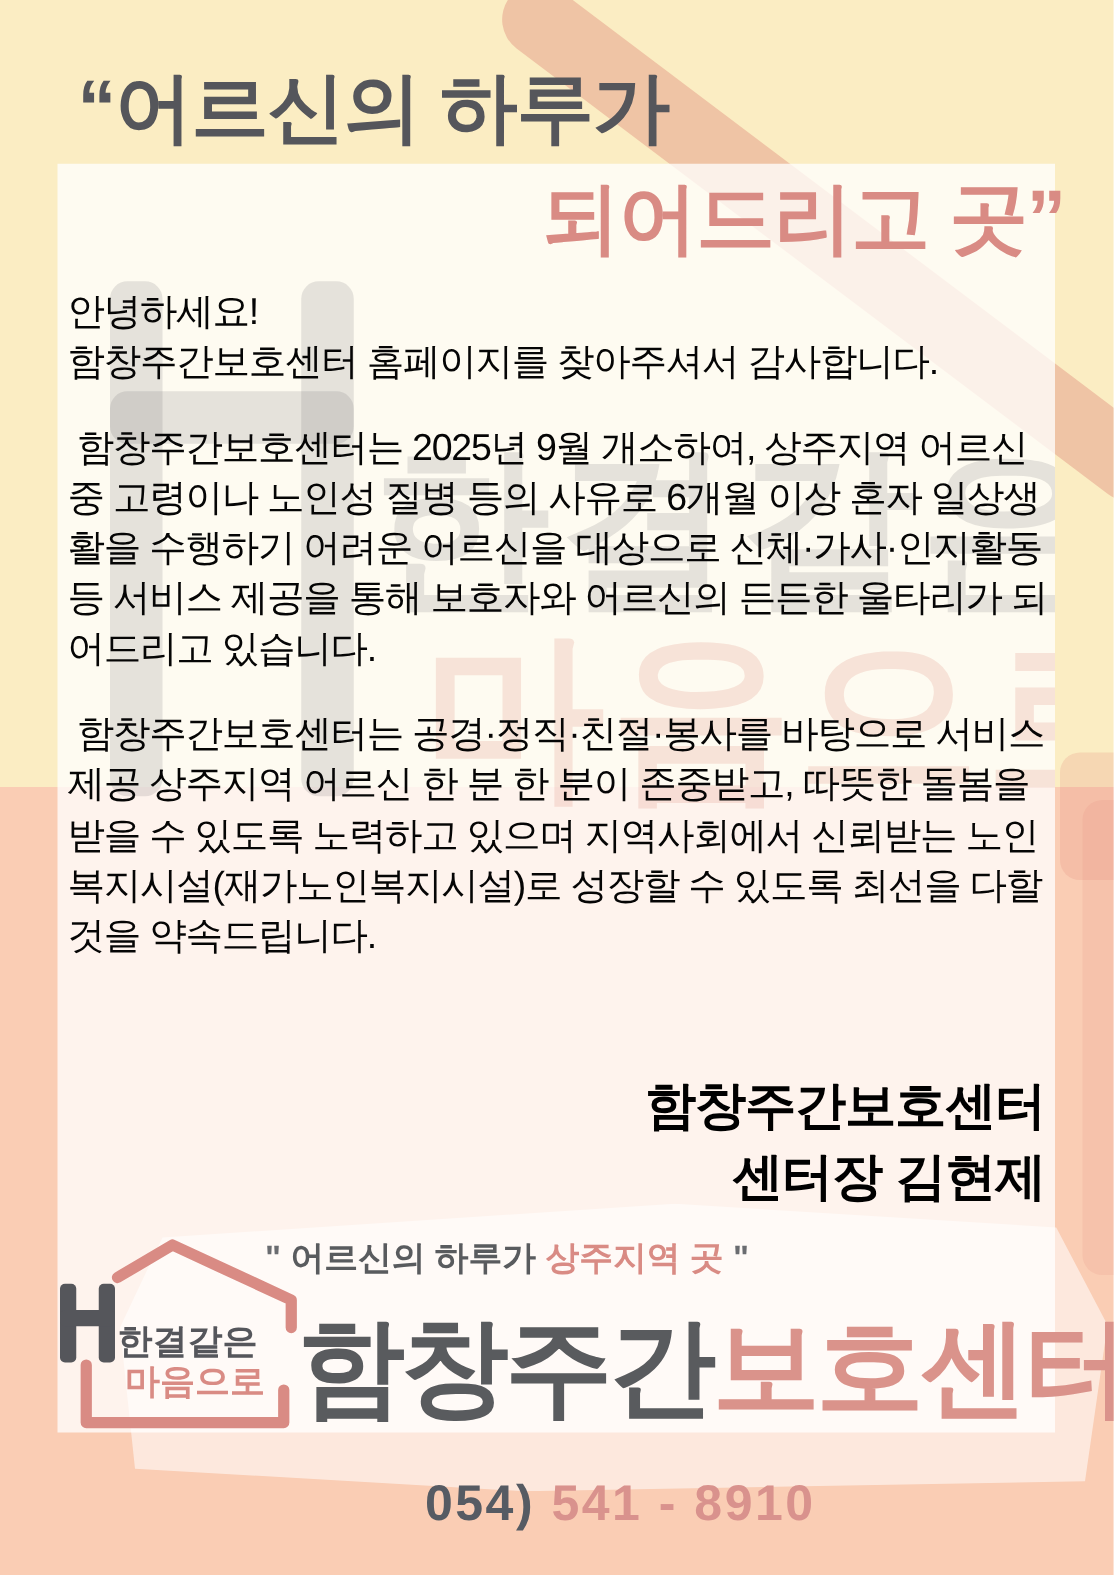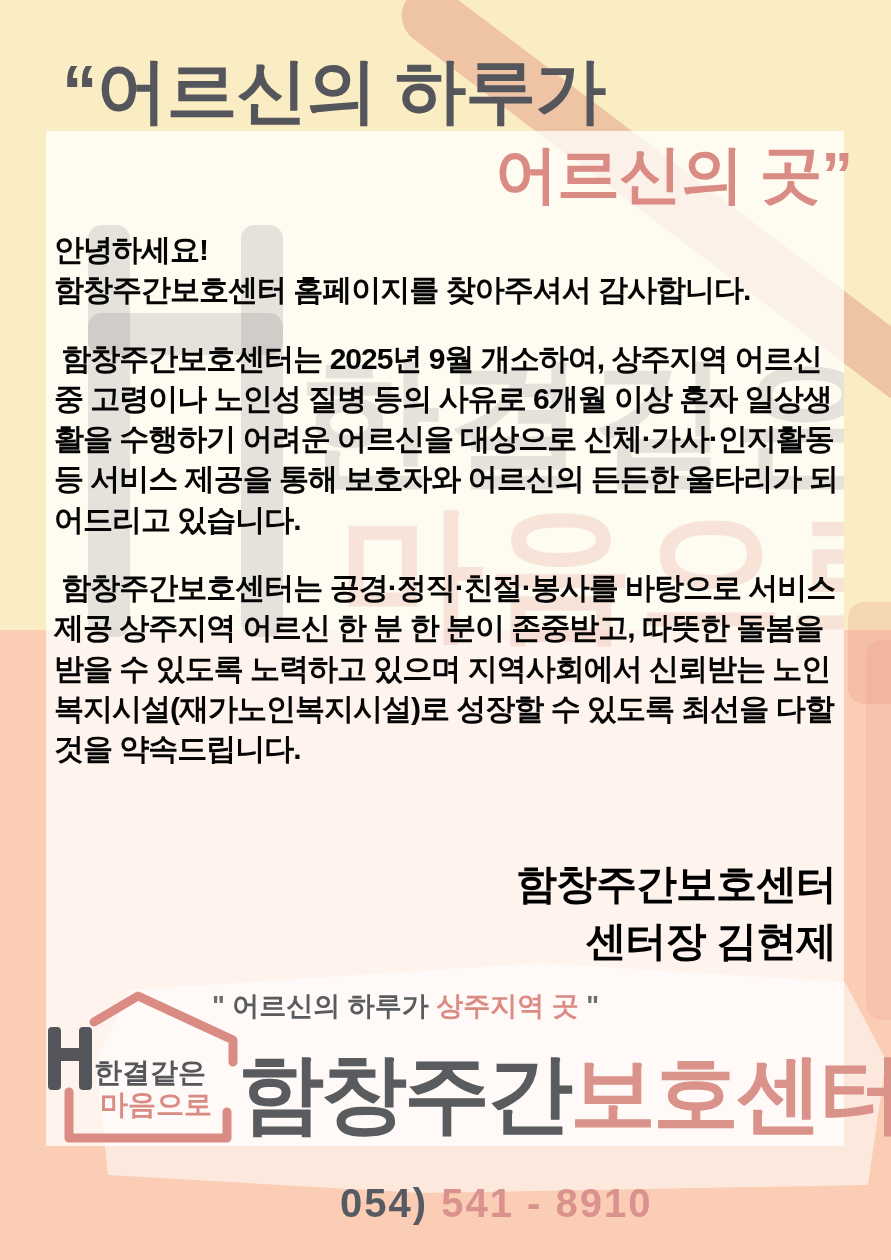--- a/index.html
+++ b/index.html
@@ -39,30 +39,30 @@
   .wm{position:absolute;pointer-events:none;}
   .wm-bar{position:absolute;background:rgba(88,90,94,0.15);border-radius:14px;}
   .wm-h-left{left:42px;top:94px;width:42px;height:412px;}
   .wm-h-right{left:195px;top:94px;width:42px;height:412px;}
   .wm-h-cross{left:42px;top:182px;width:195px;height:42px;}
   .wm-line1{left:252px;top:196px;font-size:142px;font-weight:700;color:rgba(88,90,94,0.15);letter-spacing:4px;white-space:nowrap;}
   .wm-line2{left:292px;top:344px;font-size:146px;font-weight:700;color:rgba(217,120,108,0.18);letter-spacing:4px;white-space:nowrap;}
   
   .title1{
     position:absolute;left:62px;top:44px;
-    font-size:71px;font-weight:700;color:#55565B;letter-spacing:-1px;white-space:nowrap;
+    font-size:62px;font-weight:700;color:#55565B;letter-spacing:-1px;white-space:nowrap;
   }
   .title2{
     position:absolute;right:39px;top:132px;text-align:right;
     font-size:63px;font-weight:700;color:#D98B84;letter-spacing:-1px;white-space:nowrap;
   }
   
   .body-text{
     position:absolute;left:54px;top:230px;width:786px;
-    font-size:30px;line-height:40.3px;font-weight:700;color:#050505;
+    font-size:30px;line-height:40.3px;font-weight:400;color:#050505;
     letter-spacing:-1px;
   }
   .body-text p{margin:0;white-space:pre-wrap;}
   .body-text p + p{margin-top:28px;}
   .signature{
     position:absolute;right:55px;top:856px;text-align:right;
     font-size:41px;line-height:57px;font-weight:600;color:#000;letter-spacing:-1px;white-space:nowrap;
   }
   
   .tagline{
@@ -102,21 +102,21 @@
   <div class="title1">“어르신의 하루가</div>
 
   <div class="card">
     <div class="wm wm-bar wm-h-left"></div>
     <div class="wm wm-bar wm-h-right"></div>
     <div class="wm wm-bar wm-h-cross"></div>
     <div class="wm wm-line1">한결같은</div>
     <div class="wm wm-line2">마음으로</div>
   </div>
 
-  <div class="title2">어르신의 곳”</div>
+  <div class="title2">되어드리고 곳”</div>
 
   <div class="body-text">
     <p>안녕하세요!
 함창주간보호센터 홈페이지를 찾아주셔서 감사합니다.</p>
     <p> 함창주간보호센터는 2025년 9월 개소하여, 상주지역 어르신 중 고령이나 노인성 질병 등의 사유로 6개월 이상 혼자 일상생활을 수행하기 어려운 어르신을 대상으로 신체·가사·인지활동 등 서비스 제공을 통해 보호자와 어르신의 든든한 울타리가 되어드리고 있습니다.</p>
     <p> 함창주간보호센터는 공경·정직·친절·봉사를 바탕으로 서비스 제공 상주지역 어르신 한 분 한 분이 존중받고, 따뜻한 돌봄을 받을 수 있도록 노력하고 있으며 지역사회에서 신뢰받는 노인복지시설(재가노인복지시설)로 성장할 수 있도록 최선을 다할 것을 약속드립니다.</p>
   </div>
 
   <div class="signature">
     <div>함창주간보호센터</div>

